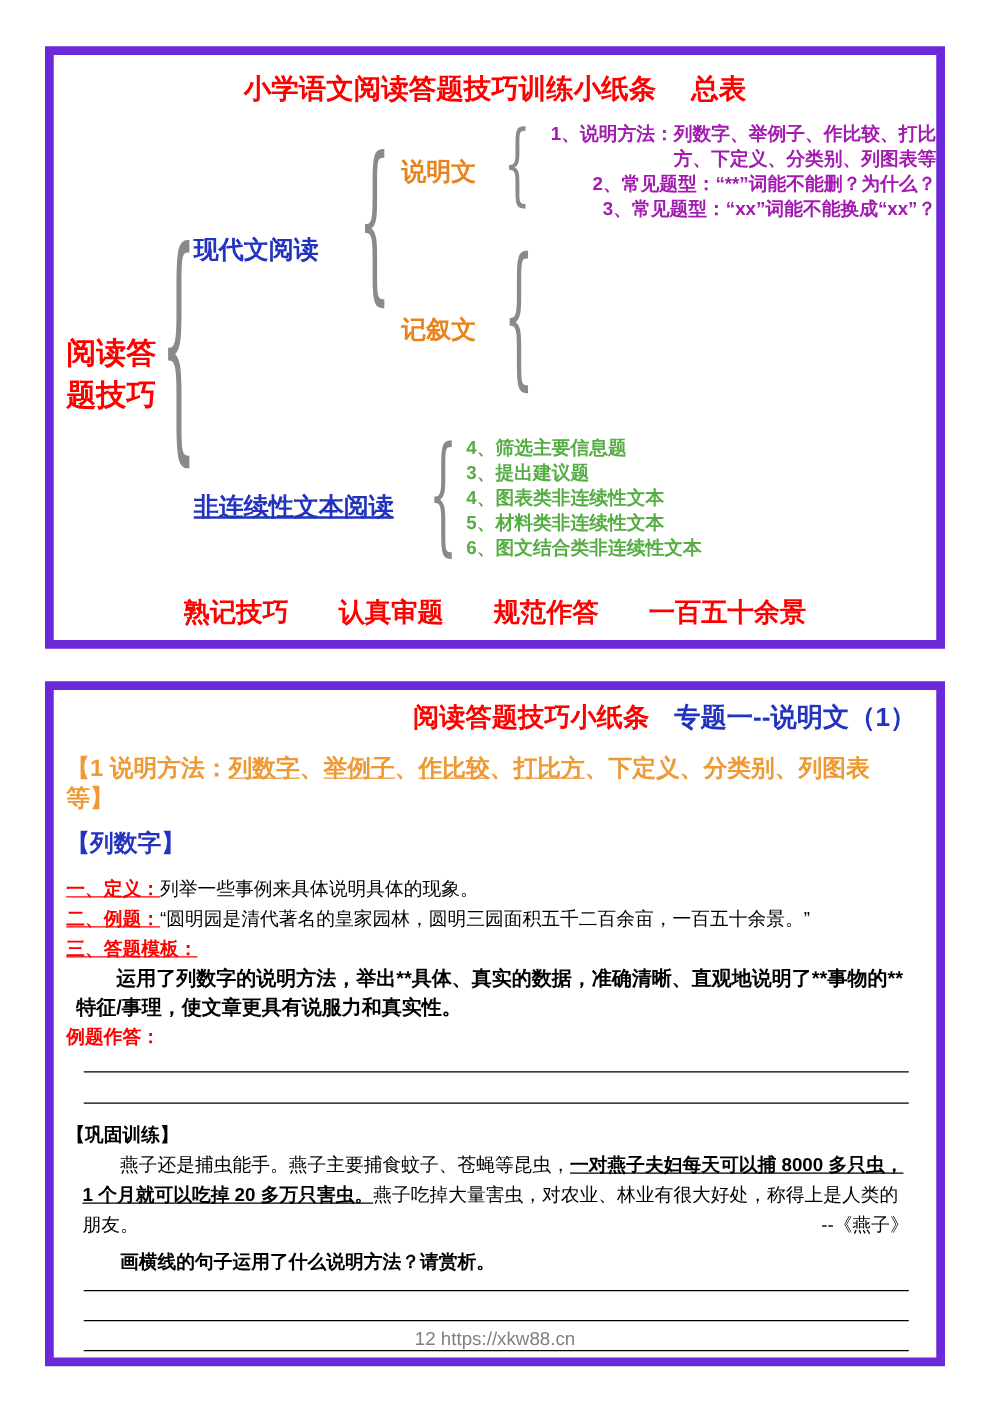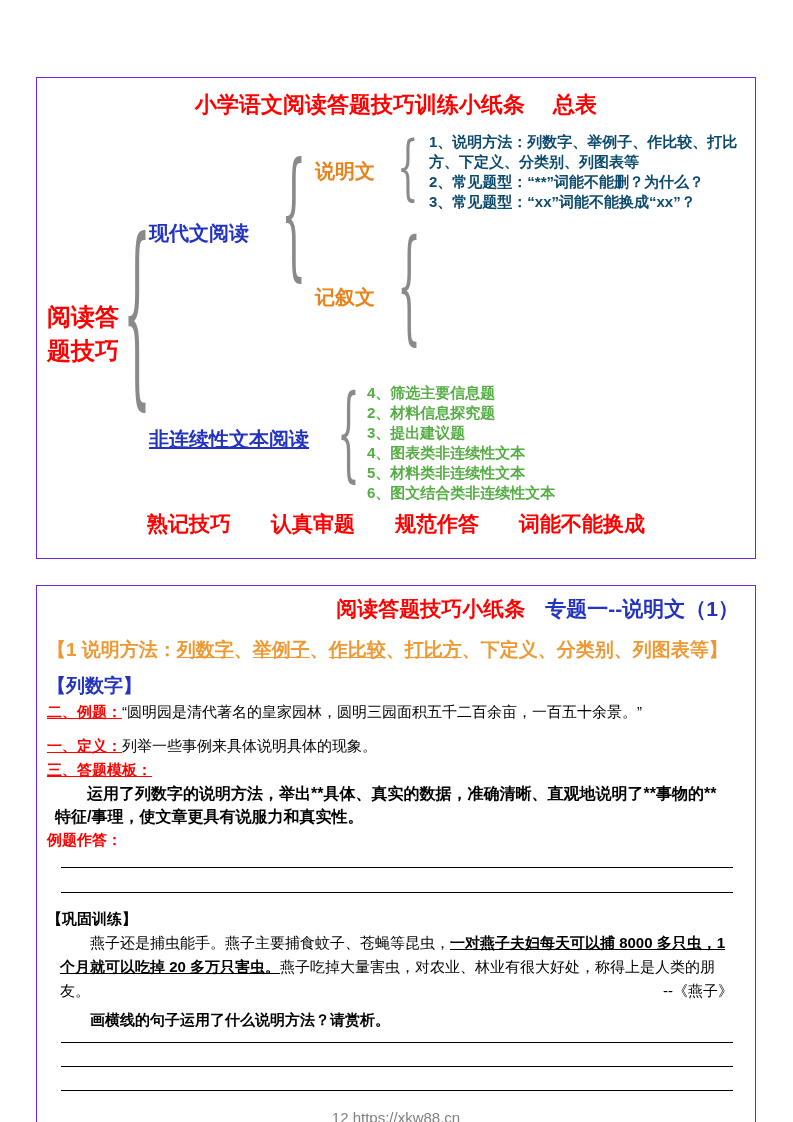--- a/index.html
+++ b/index.html
@@ -1,34 +1,34 @@
 <!DOCTYPE html>
 <html><head>
 <meta charset="utf-8">
 <style>
   * { margin:0; padding:0; box-sizing:border-box; }
   html,body { width:793px; height:1122px; background:#ffffff; overflow:hidden;
     font-family:"Liberation Sans", sans-serif; color:#000; }
-  .box { position:absolute; border:1px solid #6d28d9; background:#fff;margin-top:40px; }
+  .box { position:absolute; border:7px solid #6d28d9; background:#fff; }
   #mindmap-box { left:36px; top:37px; width:720px; height:482px; }
   #worksheet-box { left:36px; top:545px; width:720px; height:548px; padding:10px 16px 0 10px; }
 
   
   .mm-title { position:absolute; top:12px; left:0; right:0; text-align:center;
     font-size:22px; font-weight:bold; color:#FF0000; }
   .mm-title-tail { margin-left:28px; }
   .mm-root { position:absolute; left:10px; top:222px; font-size:24px; line-height:34px;
     font-weight:bold; color:#FF0000; }
   .mm-node { position:absolute; font-weight:bold; white-space:nowrap; font-size:20px; }
   .mm-list { position:absolute; font-weight:bold; font-size:15px; }
   .mm-list > div { line-height:20px; }
   .lh21 > div { line-height:21px; }
   .c-blue  { color:#2233BF;text-align:center; }
   .c-orange{ color:#E8831C; }
-  .c-pink  { color:#0c4a6e; }
+  .c-pink  { color:#a21caf;text-align:right; }
   .c-teal  { color:#2BA8A8; }
   .c-green { color:#55AD44; }
   .underline { text-decoration:underline; }
   .brace { position:absolute; color:#8A8A8A; font-family:"DejaVu Serif", serif;
     line-height:1; transform-origin:top center; display:block; font-weight:normal; }
   .mm-motto { position:absolute; top:432px; left:0; right:0; display:flex;
     justify-content:center; gap:40px; font-size:21px; font-weight:bold; color:#FF0000; }
 
   
   .ws-title { text-align:right; font-size:21px; font-weight:bold; line-height:26px; }
@@ -88,53 +88,52 @@
 
   <span class="brace" style="left:360px; top:146px; font-size:38px; transform:scaleY(3.25);">{</span>
 
 
   <div class="mm-node c-blue underline" style="left:112px; top:348px;">非连续性文本阅读</div>
 
   <span class="brace" style="left:300px; top:304px; font-size:36px; transform:scaleY(2.85);">{</span>
 
   <div class="mm-list c-green" style="left:330px; top:305px; width:330px;">
     <div>4、筛选主要信息题</div>
-    <div>2、材料信息探究题</div>
     <div>3、提出建议题</div>
     <div>4、图表类非连续性文本</div>
     <div>5、材料类非连续性文本</div>
     <div>6、图文结合类非连续性文本</div>
   </div>
 
   <div class="mm-motto">
     <span>熟记技巧</span>
     <span>认真审题</span>
     <span>规范作答</span>
-    <span>词能不能换成</span>
+    <span>一百五十余景</span>
   </div>
 </div>
 
 <div id="worksheet-box" class="box">
 
   <div class="ws-title">
     <span class="t-red">阅读答题技巧小纸条</span><span class="t-blue">专题一--说明文（1）</span>
   </div>
 
   <div class="method-header">
     <span>【1 说明方法：</span><span class="u">列数字</span><span>、</span><span class="u">举例子</span><span>、</span><span class="u">作比较</span><span>、</span><span class="u">打比方</span><span>、下定义、分类别、列图表等】</span>
   </div>
 
   <div class="section-head">【列数字】</div>
 
+  <div class="def-line m14">
+    <span class="def-label">一、定义：</span><span>列举一些事例来具体说明具体的现象。</span>
+  </div>
+
   <div class="def-line m4">
     <span class="def-label">二、例题：</span><span>“圆明园是清代著名的皇家园林，圆明三园面积五千二百余亩，一百五十余景。”</span>
-  </div>
-
-  <div class="def-line m14">
-    <span class="def-label">一、定义：</span><span>列举一些事例来具体说明具体的现象。</span>
   </div>
 
   <div class="def-line m4">
     <span class="def-label">三、答题模板：</span>
   </div>
 
   <div class="template-para">运用了列数字的说明方法，举出**具体、真实的数据，准确清晰、直观地说明了**事物的**特征/事理，使文章更具有说服力和真实性。</div>
 
   <div class="answer-label">例题作答：</div>
 

